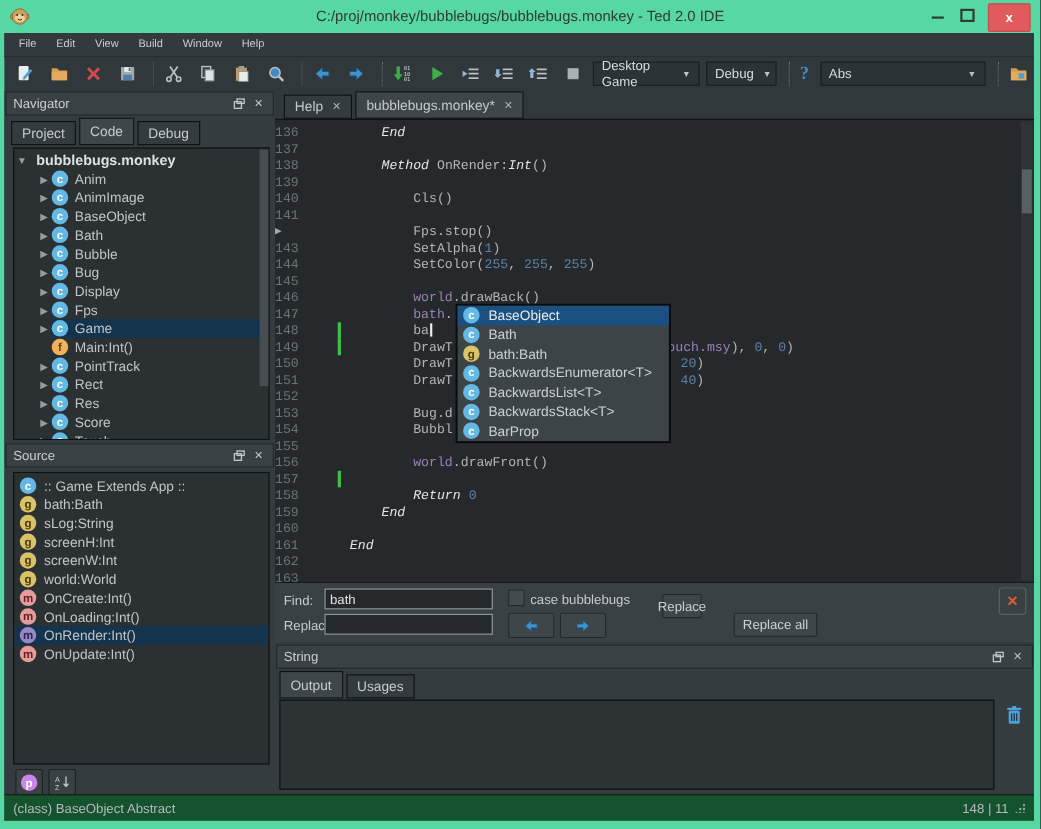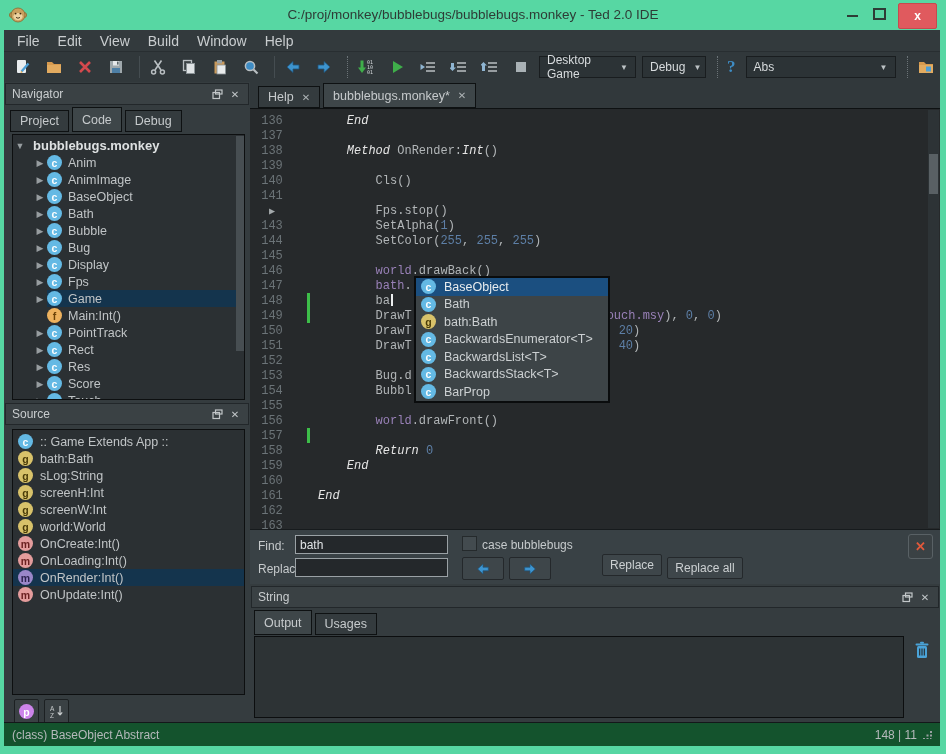--- a/index.html
+++ b/index.html
@@ -8,21 +8,21 @@
   #titlebar{position:absolute;left:0;top:0;width:100%;height:30px;}
   #app-icon{position:absolute;left:9px;top:6px;}
   #title-text{position:absolute;left:0;top:0;width:100%;height:30px;line-height:30px;text-align:center;color:#2e3c36;font-size:13.5px;}
   .win-min{position:absolute;right:88px;top:15px;width:11px;height:2px;background:#2e3c36;}
   .win-max{position:absolute;right:60px;top:8px;width:9px;height:8px;border:2px solid #2e3c36;}
   .win-close{position:absolute;right:9px;top:3px;width:37px;height:24px;background:#e05a5e;border:1px solid #c74a4e;border-radius:2px;color:#fff;display:flex;align-items:center;justify-content:center;font-size:12px;font-weight:bold;}
   
   #content{position:absolute;left:4px;top:30px;width:936px;height:716px;background:#31383b;}
   
   #menubar{position:absolute;left:0;top:0;width:100%;height:22px;display:flex;align-items:center;background:#333a3d;border-bottom:1px solid #282e31;box-sizing:border-box;padding-left:4px;}
-  .menu-item{padding:0 9px;color:#c9cdcf;font-size:14px;}
+  .menu-item{padding:0 9px;color:#c9cdcf;font-size:10px;}
   
   #toolbar{position:absolute;left:0;top:22px;width:100%;height:30px;display:flex;align-items:center;padding-left:6px;box-sizing:border-box;}
   .tb{width:26px;height:26px;display:inline-flex;align-items:center;justify-content:center;margin-right:5px;flex:none;}
   .sep{width:1px;height:22px;background:#454d51;margin:0 5px;flex:none;}
   .dsep{width:0;height:22px;border-left:1px dotted #6b7377;margin:0 5px;flex:none;}
   .dd{height:22px;background:#2c3336;border:1px solid #191d1f;color:#d7dbdd;font-size:12px;display:inline-flex;align-items:center;padding:0 7px;box-sizing:border-box;margin-right:6px;flex:none;}
   .dd .arr{margin-left:auto;font-size:8px;color:#bcc2c5;padding-left:8px;}
   .help-q{color:#3e8cc4;font-size:17px;font-weight:bold;font-family:"Liberation Serif",serif;margin:0 10px 0 4px;}
   
   #left{position:absolute;left:0;top:52px;width:246px;height:640px;background:#353c3f;}
@@ -59,21 +59,21 @@
   .srow.sel{background:#14344d;}
   .srow .slabel{margin-left:7px;white-space:nowrap;}
   .src-btns{position:absolute;left:10px;top:299px;display:flex;gap:5px;}
   .sq-btn{width:23px;height:23px;background:#3a4144;border:1px solid #1c2022;border-radius:2px;display:inline-flex;align-items:center;justify-content:center;}
   
   #right{position:absolute;left:246px;top:52px;width:690px;height:640px;}
   #editor-tabs{position:absolute;top:0;left:8px;height:26px;display:flex;align-items:flex-end;}
   #editor{position:absolute;top:26px;left:0;width:100%;height:421px;background:#26292b;border-top:1px solid #0e1112;box-sizing:border-box;overflow:hidden;}
   #code-lines{position:absolute;top:4px;left:0;right:14px;}
   .crow{height:15px;display:flex;align-items:center;}
-  .ln{width:44px;text-align:center;padding-right:8px;color:#6b7377;font:12px "Liberation Mono",monospace;flex:none;}
+  .ln{width:44px;text-align:left;padding-right:8px;color:#6b7377;font:12px "Liberation Mono",monospace;flex:none;}
   .ln.mk{color:#a4aaac;font-size:10px;}
   .gb{width:16px;height:15px;position:relative;flex:none;}
   .gb .bar{position:absolute;left:5px;top:0;width:3px;height:15px;background:#3dbe49;}
   .ct{white-space:pre;font:12px "Liberation Mono",monospace;color:#b2b6b8;}
   .tok-kw{color:#e5e5e5;font-style:italic;}
   .tok-num{color:#5d7fa6;}
   .tok-mem{color:#9981b8;}
   .tok-def{color:#b2b6b8;}
   .gap{display:inline-block;height:1px;}
   .caret{display:inline-block;width:2px;height:12px;background:#eceeef;vertical-align:text-top;margin-left:1px;}
@@ -688,21 +688,21 @@
         <span class="fbtn" style="left:212px;top:27px;width:42px;height:23px">
           <svg width="16" height="16" viewBox="0 0 18 18">
               <path d="M9 3.5 L3 9 L9 14.5 V11 H15 V7 H9 Z" fill="#3d94cf" stroke="#1f567e" stroke-width="0.8"></path>
             </svg>
         </span>
         <span class="fbtn" style="left:259px;top:27px;width:42px;height:23px">
           <svg width="16" height="16" viewBox="0 0 18 18">
               <path d="M9 3.5 L15 9 L9 14.5 V11 H3 V7 H9 Z" fill="#3d94cf" stroke="#1f567e" stroke-width="0.8"></path>
             </svg>
         </span>
-        <span class="fbtn" style="left:352px;top:24px;width:60px;height:22px">Replace</span>
+        <span class="fbtn" style="left:352px;top:10px;width:36px;height:22px">Replace</span>
         <span class="fbtn" style="left:417px;top:27px;width:76px;height:22px">Replace all</span>
         <span id="find-close">✕</span>
       </div>
 
       <div id="console">
         <div class="panel-title" id="console-title">
           <span>String</span>
           <span class="spacer"></span>
           <span class="dock-btn">
             <svg width="11" height="11" viewBox="0 0 11 11">

